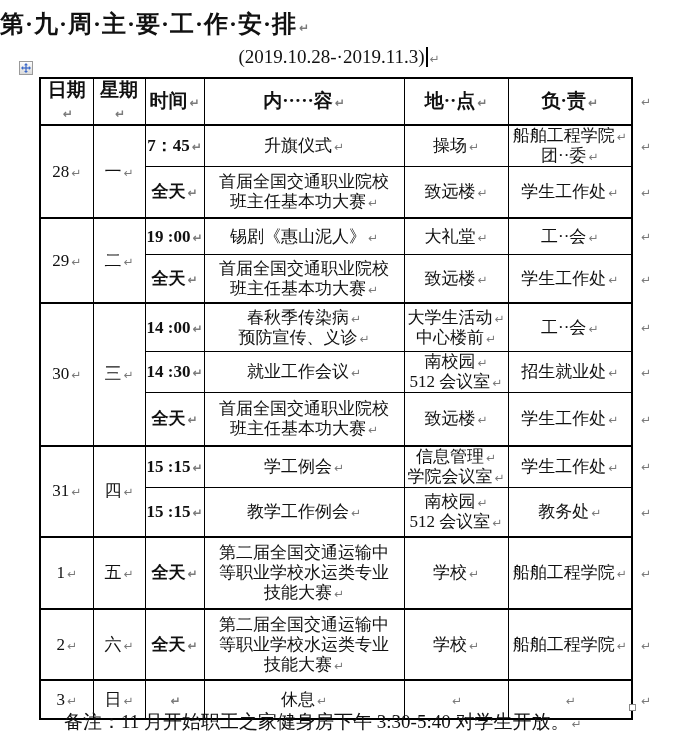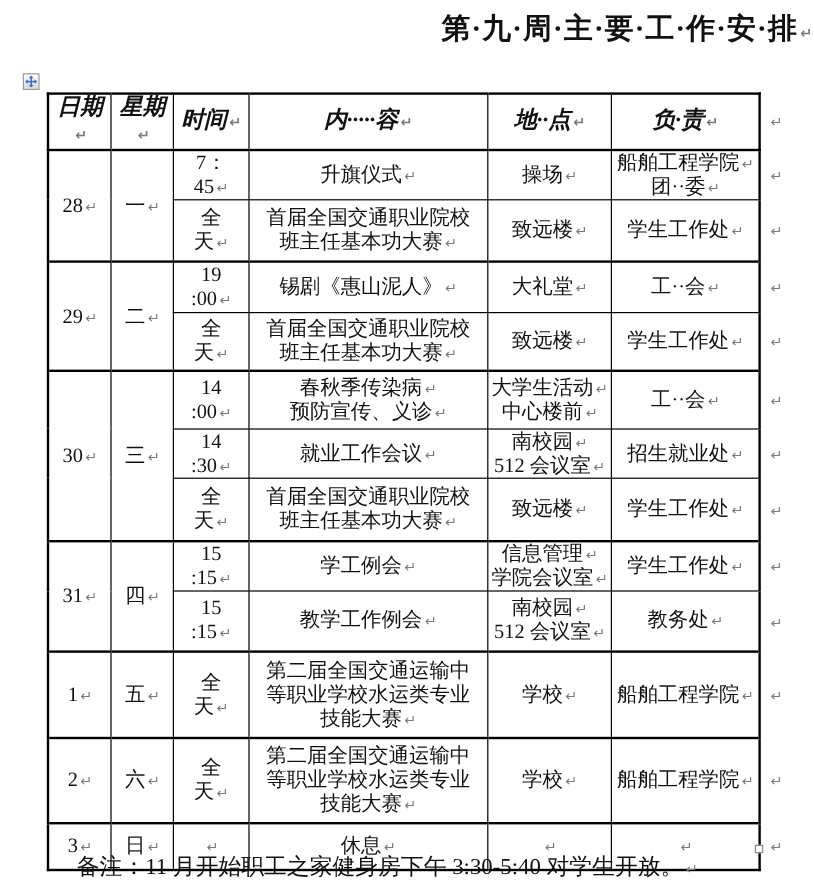--- a/index.html
+++ b/index.html
@@ -1,21 +1,21 @@
 <!DOCTYPE html>
 <html><head>
 <meta charset="utf-8">
 <style>
   html,body{margin:0;padding:0;background:#fff;}
   .page{
     position:relative;width:678px;height:747px;background:#ffffff;overflow:hidden;
     font-family:"Liberation Serif","DejaVu Serif",serif;color:#111;
   }
   .title-line{
-    position:absolute;top:8px;left:0;width:100%;text-align:right;
+    position:absolute;top:8px;left:0;width:100%;text-align:left;
     font-size:24px;font-weight:bold;letter-spacing:1px;white-space:nowrap;
   }
   .subtitle-line{
     position:absolute;top:46px;left:0;width:100%;text-align:center;
     font-size:19px;white-space:nowrap;
   }
   .note-line{
     position:absolute;left:64px;top:709px;font-size:19px;white-space:nowrap;
   }
   .mark{
@@ -31,41 +31,44 @@
   }
   table.schedule td{
     border:1px solid #000;text-align:center;vertical-align:middle;
     padding:0 2px;font-size:17px;line-height:1.18;overflow:hidden;
   }
   table.schedule td.hdr{font-size:19px;font-weight:bold;border-top-width:2px;border-bottom-width:2px;}
   table.schedule td.group-top{border-top-width:2px;}
   table.schedule td.bottom{border-bottom-width:2px;}
   table.schedule td.c-date{border-left-width:2px;}
   table.schedule td.c-owner{border-right-width:2px;border-radius:13px;}
-  table.schedule td.c-time{padding:0 14px;}
+  table.schedule td.c-time{padding:0 1px;font-weight:bold;}
   table.schedule td.c-mark{border:none;text-align:left;padding-left:6px;background:transparent;}
   .move-handle{
     position:absolute;left:19px;top:61px;width:14px;height:14px;box-sizing:border-box;
     border:1px solid #9a9a9a;background:linear-gradient(#fdfdfd,#d9d9d9);
     display:flex;align-items:center;justify-content:center;
   }
   .resize-handle{
     position:absolute;left:629px;top:704px;width:7px;height:7px;box-sizing:border-box;
     border:1px solid #8a8a8a;background:#fff;
   }
 </style>
 </head>
 <body>
 
 <div class="page">
 
   <div class="title-line">
     <span>第·九·周·主·要·工·作·安·排</span><span class="mark">↵</span>
   </div>
 
+  <div class="subtitle-line">
+    <span>(2019.10.28-·2019.11.3)</span><span class="caret"></span><span class="mark">↵</span>
+  </div>
 
   <div class="move-handle">
     <svg width="10" height="10" viewBox="0 0 16 16">
       <g fill="#3b68c8">
         <rect x="7" y="3" width="2" height="10"></rect>
         <rect x="3" y="7" width="10" height="2"></rect>
         <path d="M8 0l3.2 3.4H4.8z"></path>
         <path d="M8 16l3.2-3.4H4.8z"></path>
         <path d="M0 8l3.4-3.2v6.4z"></path>
         <path d="M16 8l-3.4-3.2v6.4z"></path>
@@ -77,21 +80,21 @@
     <colgroup>
         <col style="width: 53px;">
         <col style="width: 52px;">
         <col style="width: 59px;">
         <col style="width: 200px;">
         <col style="width: 104px;">
         <col style="width: 124px;">
         <col style="width: 44px;">
       </colgroup>
     <tbody>
-        <tr style="height: 41px; font-style: italic;">
+        <tr style="height: 41px;">
           <td class="hdr c-date">日期<span class="mark">↵</span></td>
           <td class="hdr">星期<span class="mark">↵</span></td>
           <td class="hdr">时间<span class="mark">↵</span></td>
           <td class="hdr">内·····容<span class="mark">↵</span></td>
           <td class="hdr">地··点<span class="mark">↵</span></td>
           <td class="hdr c-owner">负·责<span class="mark">↵</span></td>
           <td class="c-mark"><span class="mark">↵</span></td>
         </tr>
         <tr style="height: 37px;">
           <td class="c-date group-top" rowspan="2">28<span class="mark">↵</span></td>

